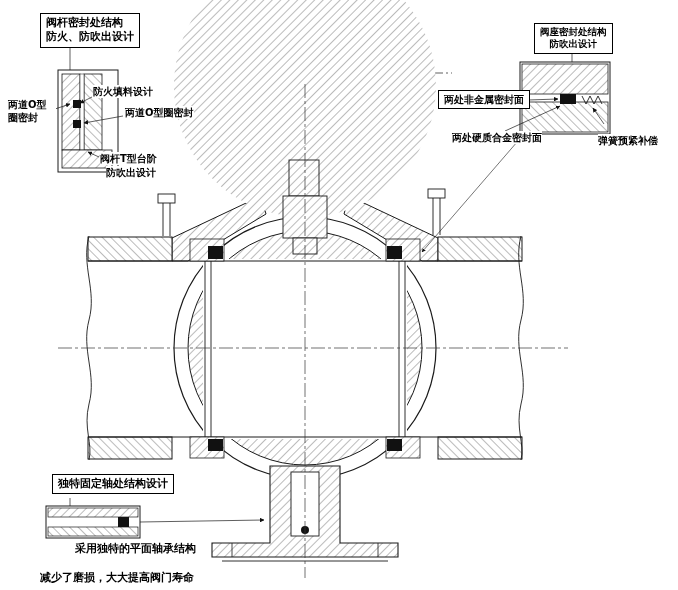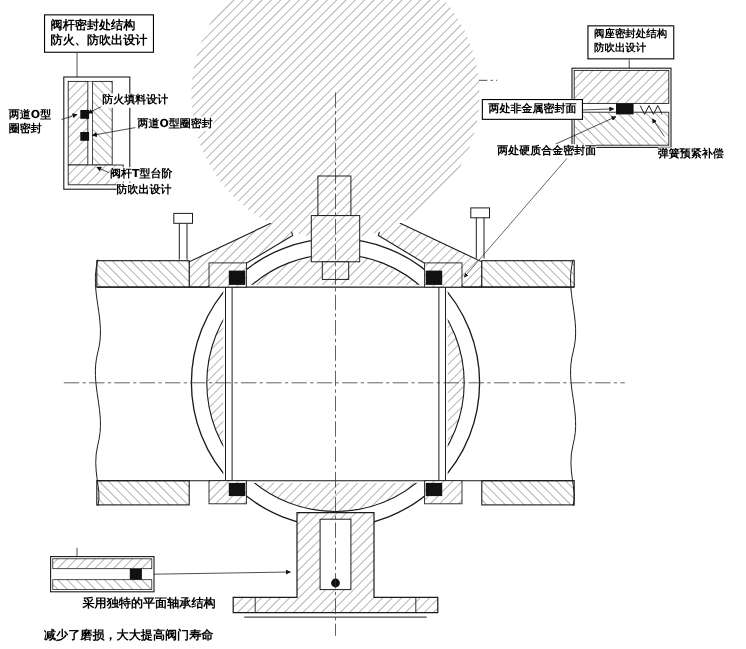--- a/index.html
+++ b/index.html
@@ -6,21 +6,21 @@
   #stage{position:relative;width:678px;height:590px;background:#fff;overflow:hidden;
          font-family:"DejaVu Sans",sans-serif;border-radius:26px;}
   #drawing{position:absolute;left:0;top:0;}
   .ann{position:absolute;color:#000;background:#fff;line-height:1.3;
        white-space:nowrap;font-weight:600;z-index:5;}
   .boxed{border:1px solid #000;padding:2px 5px;}
   .f11{font-size:11px;}
   .f10{font-size:10px;}
   .f9{font-size:9.5px;}
   .wrap{white-space:normal;}
-  .ctr{}
+  .ctr{text-align:center;}
 </style>
 </head>
 <body>
 
 <div id="stage">
 
   <svg id="drawing" width="678" height="590" viewBox="0 0 678 590">
     <defs>
       <pattern id="h1" patternUnits="userSpaceOnUse" width="6" height="6" patternTransform="rotate(45)">
         <rect width="6" height="6" fill="#ffffff"></rect>
@@ -209,17 +209,18 @@
     <div>阀座密封处结构</div>
     <div>防吹出设计</div>
   </div>
 
   <div class="ann boxed f10" style="left:438px;top:90px;">两处非金属密封面</div>
 
   <div class="ann f10" style="left:452px;top:131px;">两处硬质合金密封面</div>
 
   <div class="ann f10" style="left:598px;top:134px;">弹簧预紧补偿</div>
 
+  <div class="ann boxed f11" style="left:52px;top:474px;">独特固定轴处结构设计</div>
 
   <div class="ann f11" style="left:40px;top:542px;margin-left:35px;">采用独特的平面轴承结构</div>
   <div class="ann f11" style="left:40px;top:571px;">减少了磨损，大大提高阀门寿命</div>
 
 </div>
 
 </body></html>

